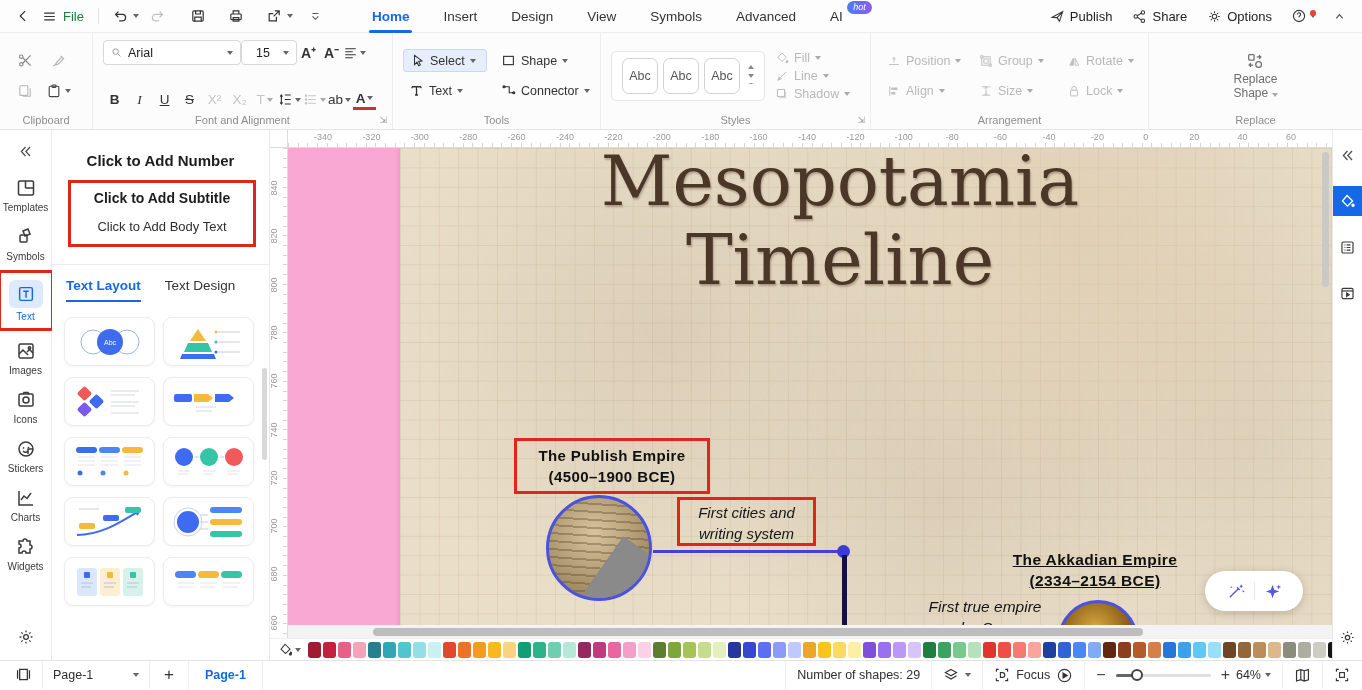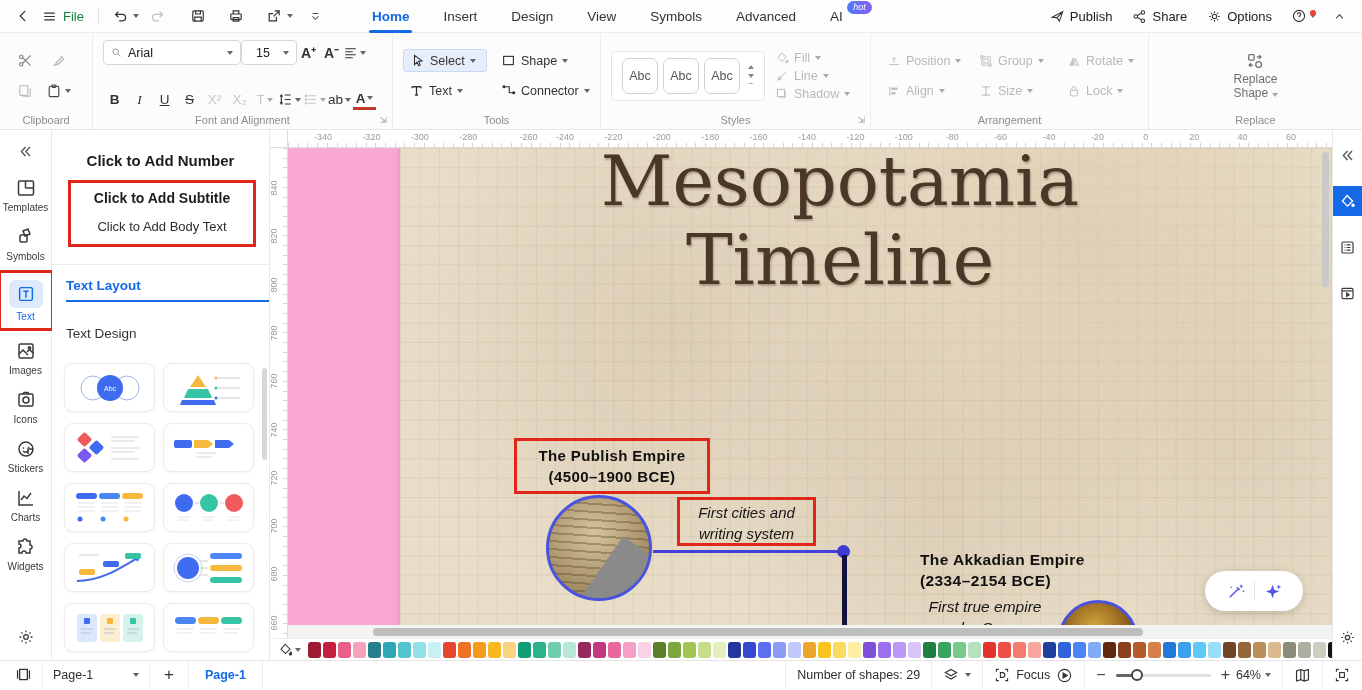--- a/index.html
+++ b/index.html
@@ -61,21 +61,21 @@
   .sidebar .spacer, .rsidebar .spacer { flex:1; }
   .gear-bottom { margin-bottom:14px; color:#3a3a3a; }
 
   
   .panel { width:218px; border-right:1px solid #e9e9e9; background:#fff; position:relative; overflow:hidden; }
   .panel-title { text-align:center; font-weight:bold; font-size:15px; color:#1d1d1d; margin-top:22px; }
   .panel-redbox { margin:11px 13px 0 16px; border:3px solid #e0251b; text-align:center; padding:7px 2px 10px; }
   .panel-sub { font-weight:bold; font-size:14px; color:#1d1d1d; }
   .panel-bodytxt { font-size:13px; color:#2e2e2e; margin-top:13px; }
   .pdiv { height:1px; background:#ececec; margin-top:17px; }
-  .ptabs { display:flex; gap:24px; padding:13px 0 0 14px; font-size:13.5px;flex-direction:column; }
+  .ptabs { display:flex; gap:24px; padding:13px 0 0 14px; font-size:13.5px; }
   .ptab { padding-bottom:7px; color:#333; }
   .ptab.active { color:#1569e6; font-weight:bold; border-bottom:2.5px solid #1569e6; }
   .chips { display:flex; flex-wrap:wrap; gap:9px 7px; padding:13px 10px 0 12px; }
   .chip { background:#f4f5f7; border-radius:4px; width:59px; padding:6px 0; text-align:center; font-size:12px; color:#222; }
   .chip.active { background:#e4effe; color:#2b7de9; }
   .thumbs { display:grid; grid-template-columns:repeat(2,91px); gap:11px 8px; padding:15px 0 0 12px; }
   .tcard { height:49px; background:#fff; border:1px solid #ececec; border-radius:9px; box-shadow:0 1px 3px rgba(0,0,0,.05); display:flex; align-items:center; justify-content:center; }
   .pscroll { position:absolute; right:2px; top:238px; width:5px; height:92px; background:#d8d8d8; border-radius:3px; }
 
   
@@ -107,21 +107,21 @@
   .sum-box { left:244px; top:308px; width:196px; height:56px; font-weight:bold; font-size:15px; line-height:21px; text-align:center; color:#101010; letter-spacing:.4px; padding-top:4px; }
   .artifact { left:276px; top:365px; width:106px; height:106px; border-radius:50%; border:3px solid #4a52e0; overflow:hidden;
     background:radial-gradient(circle at 45% 35%, #d8c49c, #a08a62 72%, #7c6848 100%); }
   .artifact::before { content:""; position:absolute; inset:0;
     background:repeating-linear-gradient(4deg, rgba(84,64,44,.35) 0 2px, transparent 2px 8px); }
   .artifact::after { content:""; position:absolute; right:-18px; bottom:-22px; width:70px; height:70px; background:#8a8a8a; transform:rotate(35deg); }
   .cap-box { left:407px; top:367px; width:139px; height:49px; font-style:italic; font-size:15px; line-height:21px; text-align:center; color:#161616; padding-top:2px; }
   .hline { left:383px; top:420px; width:190px; height:3px; background:#4340dd; }
   .bdot { left:567px; top:415px; width:13px; height:13px; border-radius:50%; background:#3d3bd8; }
   .vline { left:572px; top:425px; width:5px; height:86px; background:#12123d; }
-  .akk-title { left:650px; top:419px; width:350px; font-weight:bold; font-size:15.5px; line-height:21px; color:#101010; letter-spacing:.4px; }
+  .akk-title { left:650px; top:419px; width:350px; text-align:center; font-weight:bold; font-size:15.5px; line-height:21px; color:#101010; letter-spacing:.4px;text-decoration:underline; }
   .akk-cap { left:598px; top:466px; width:234px; text-align:center; font-style:italic; font-size:15.5px; line-height:21px; color:#161616; }
   .akk-circle { left:788px; top:470px; width:80px; height:80px; border-radius:50%; border:3px solid #4a52e0;
     background:radial-gradient(circle at 46% 34%, #d8a93f, #8a5c18 55%, #3c2608 88%); }
   .ai-pill { left:935px; top:441px; width:98px; height:40px; background:#fff; border-radius:20px; box-shadow:0 2px 10px rgba(0,0,0,.18); display:flex; align-items:center; justify-content:center; }
   .ai-div { width:1px; height:18px; background:#e6e6e6; margin:0 9px; }
   .hscroll { position:absolute; left:18px; right:0; bottom:0; height:13px; background:#f3f3f3; z-index:5; }
   .hthumb { position:absolute; left:85px; top:2.5px; width:770px; height:8px; background:#bdbdbd; border-radius:4px; }
   .vthumb { position:absolute; right:3px; top:22px; width:7px; height:135px; background:#c9c9c9; border-radius:4px; z-index:5; }
 
   
@@ -708,21 +708,21 @@
     <div class="pscroll"></div>
   </div>
 
   <div class="canvas-col">
     <div class="canvas">
       <div class="hruler" id="h-ruler">
           <span class="hrl" style="left: 18px;">-340</span>
           <span class="hrl" style="left: 66.4px;">-320</span>
           <span class="hrl" style="left: 114.8px;">-300</span>
           <span class="hrl" style="left: 163.2px;">-280</span>
-          <span class="hrl" style="left: 211.6px; margin-left: 12px;">-260</span>
+          <span class="hrl" style="left: 211.6px;">-260</span>
           <span class="hrl" style="left: 260px;">-240</span>
           <span class="hrl" style="left: 308.4px;">-220</span>
           <span class="hrl" style="left: 356.8px;">-200</span>
           <span class="hrl" style="left: 405.2px;">-180</span>
           <span class="hrl" style="left: 453.6px;">-160</span>
           <span class="hrl" style="left: 502px;">-140</span>
           <span class="hrl" style="left: 550.4px;">-120</span>
           <span class="hrl" style="left: 598.8px;">-100</span>
           <span class="hrl" style="left: 647.2px;">-80</span>
           <span class="hrl" style="left: 695.6px;">-60</span>

